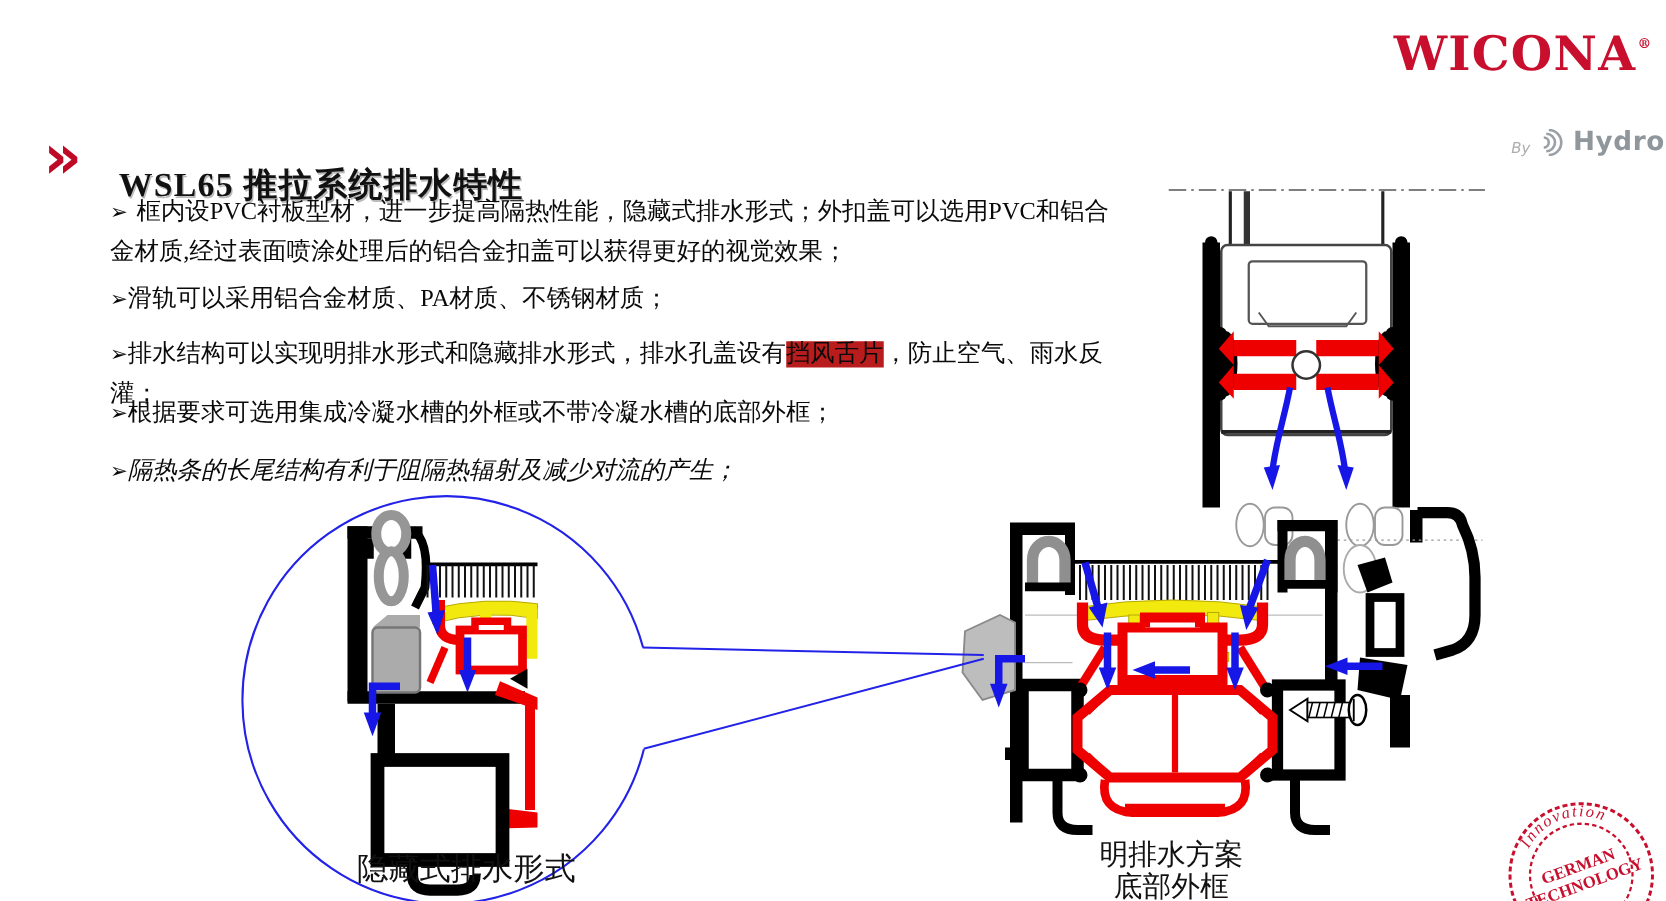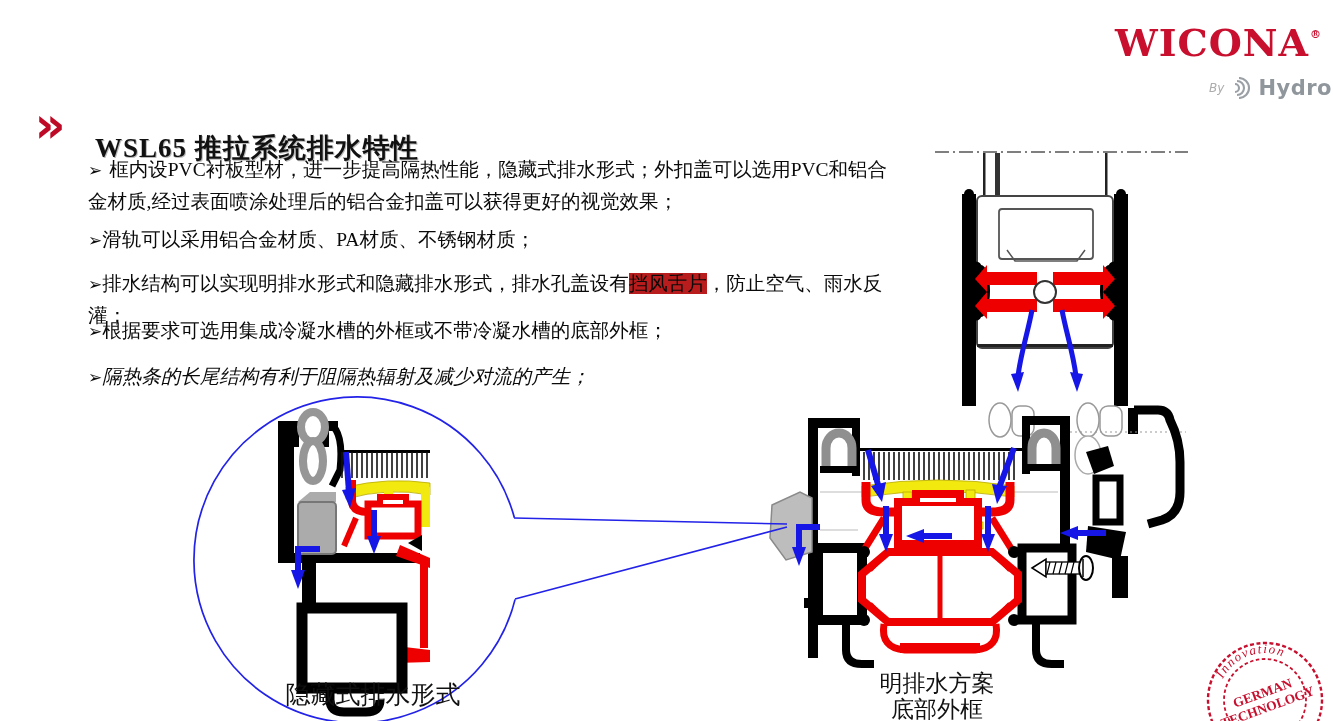--- a/index.html
+++ b/index.html
@@ -2,23 +2,23 @@
 <html><head>
 <meta charset="utf-8">
 <style>
   html,body{margin:0;padding:0;background:#888;}
   .slide{position:relative;width:1333px;height:721px;background:#ffffff;overflow:hidden;
          font-family:"Liberation Serif","DejaVu Serif",serif;color:#111;padding-left:32px;}
   
   .logo{position:absolute;top:24px;right:43px;font-family:"DejaVu Serif",serif;
         font-weight:bold;font-size:38px;letter-spacing:1px;color:#C8102E;line-height:1;}
   .logo sup{font-size:11px;vertical-align:18px;margin-left:1px;}
-  .byline{position:absolute;top:76px;right:33px;display:flex;align-items:center;gap:4px;}
+  .byline{position:absolute;top:76px;right:33px;display:flex;align-items:flex-end;gap:4px;}
   .byline .by{font-style:italic;font-size:12px;color:#adadad;font-family:"DejaVu Sans",sans-serif;}
-  .byline .hydro{font-family:"DejaVu Sans",sans-serif;font-weight:bold;font-size:21px;color:#8f969c;letter-spacing:.5px;}
+  .byline .hydro{font-family:"DejaVu Sans",sans-serif;font-weight:bold;font-size:21px;color:#8f969c;letter-spacing:.5px;margin-top:25px;}
   
   .chevron{position:absolute;left:34px;top:100px;color:#BE0A26;font-family:"DejaVu Sans",sans-serif;
            font-weight:bold;font-size:50px;line-height:1;transform:scaleX(.95);}
   .title{position:absolute;left:95px;top:112px;font-size:27px;font-weight:bold;letter-spacing:1px;
          text-shadow:1px 1px 0 #bbb;}
   
   .bullet{position:absolute;left:88px;width:812px;margin:0;font-size:19.5px;line-height:32px;color:#0a0a0a;}
   .b1{top:154px;} .b2{top:224px;} .b3{top:268px;} .b4{top:315px;} .b5{top:361px;font-style:italic;}
   .bullet .mk{font-family:"DejaVu Sans",sans-serif;font-size:17px;}
   .b1 .mk{margin-right:7px;}

